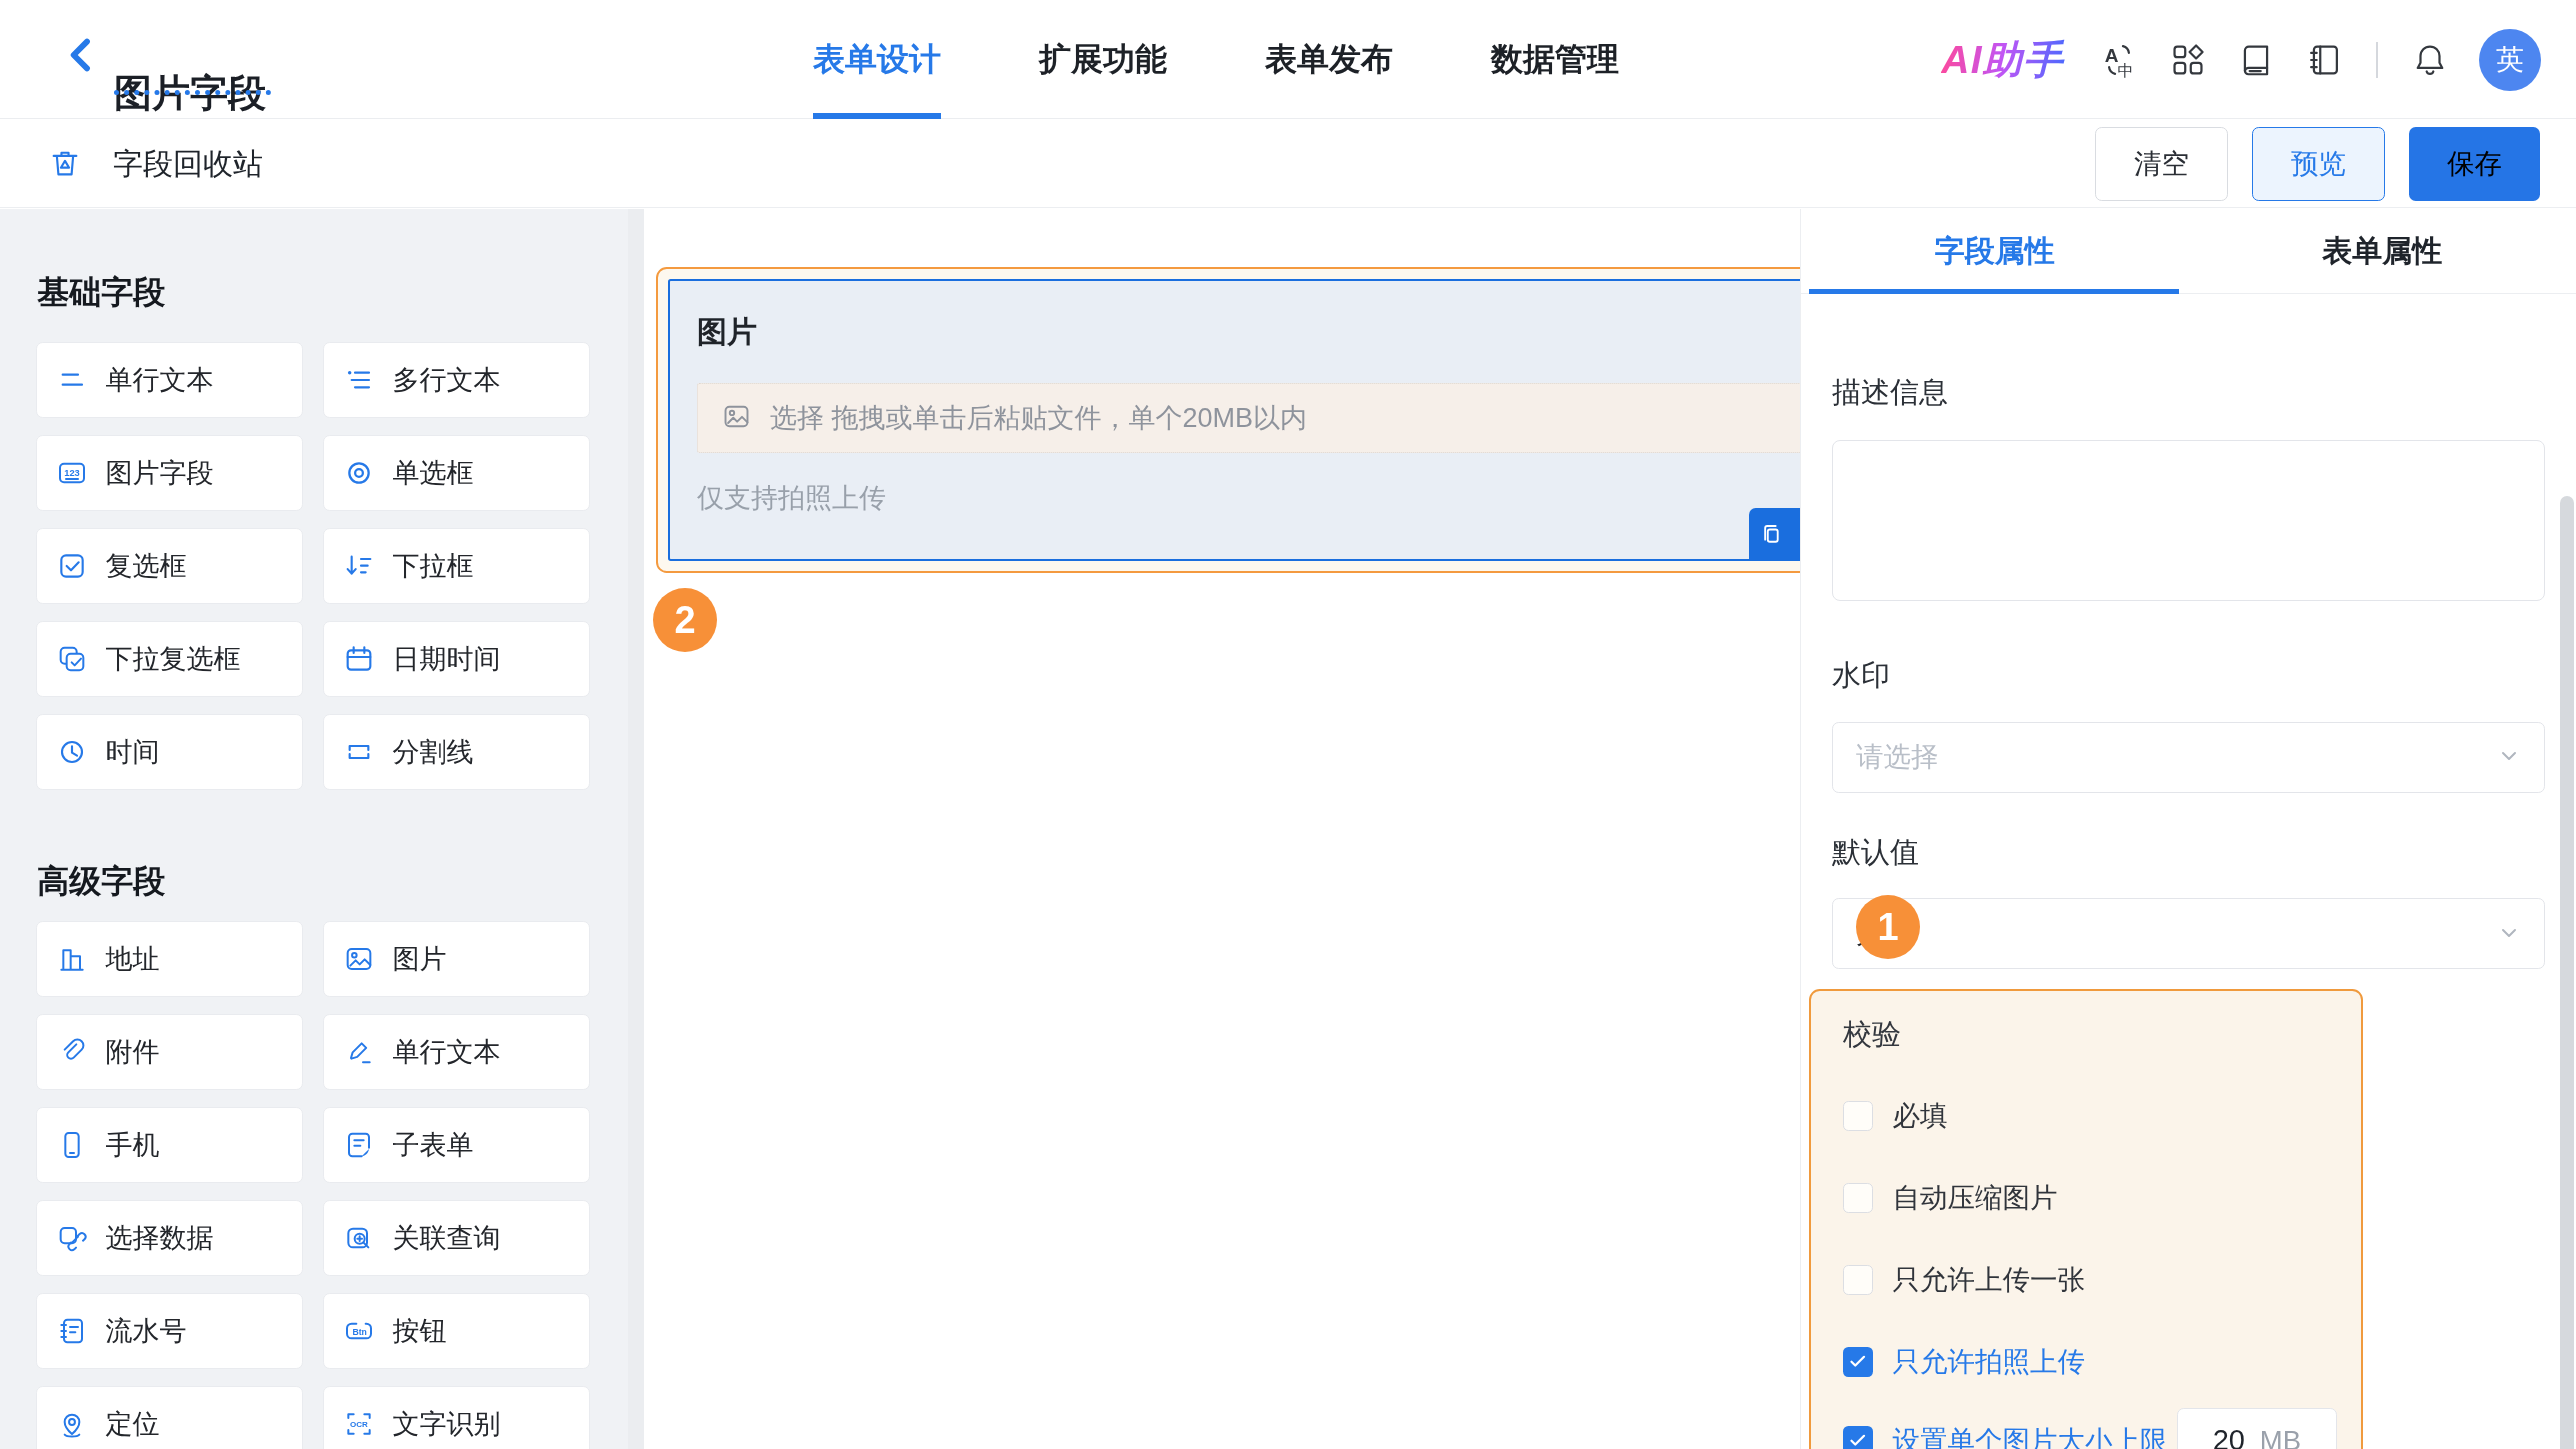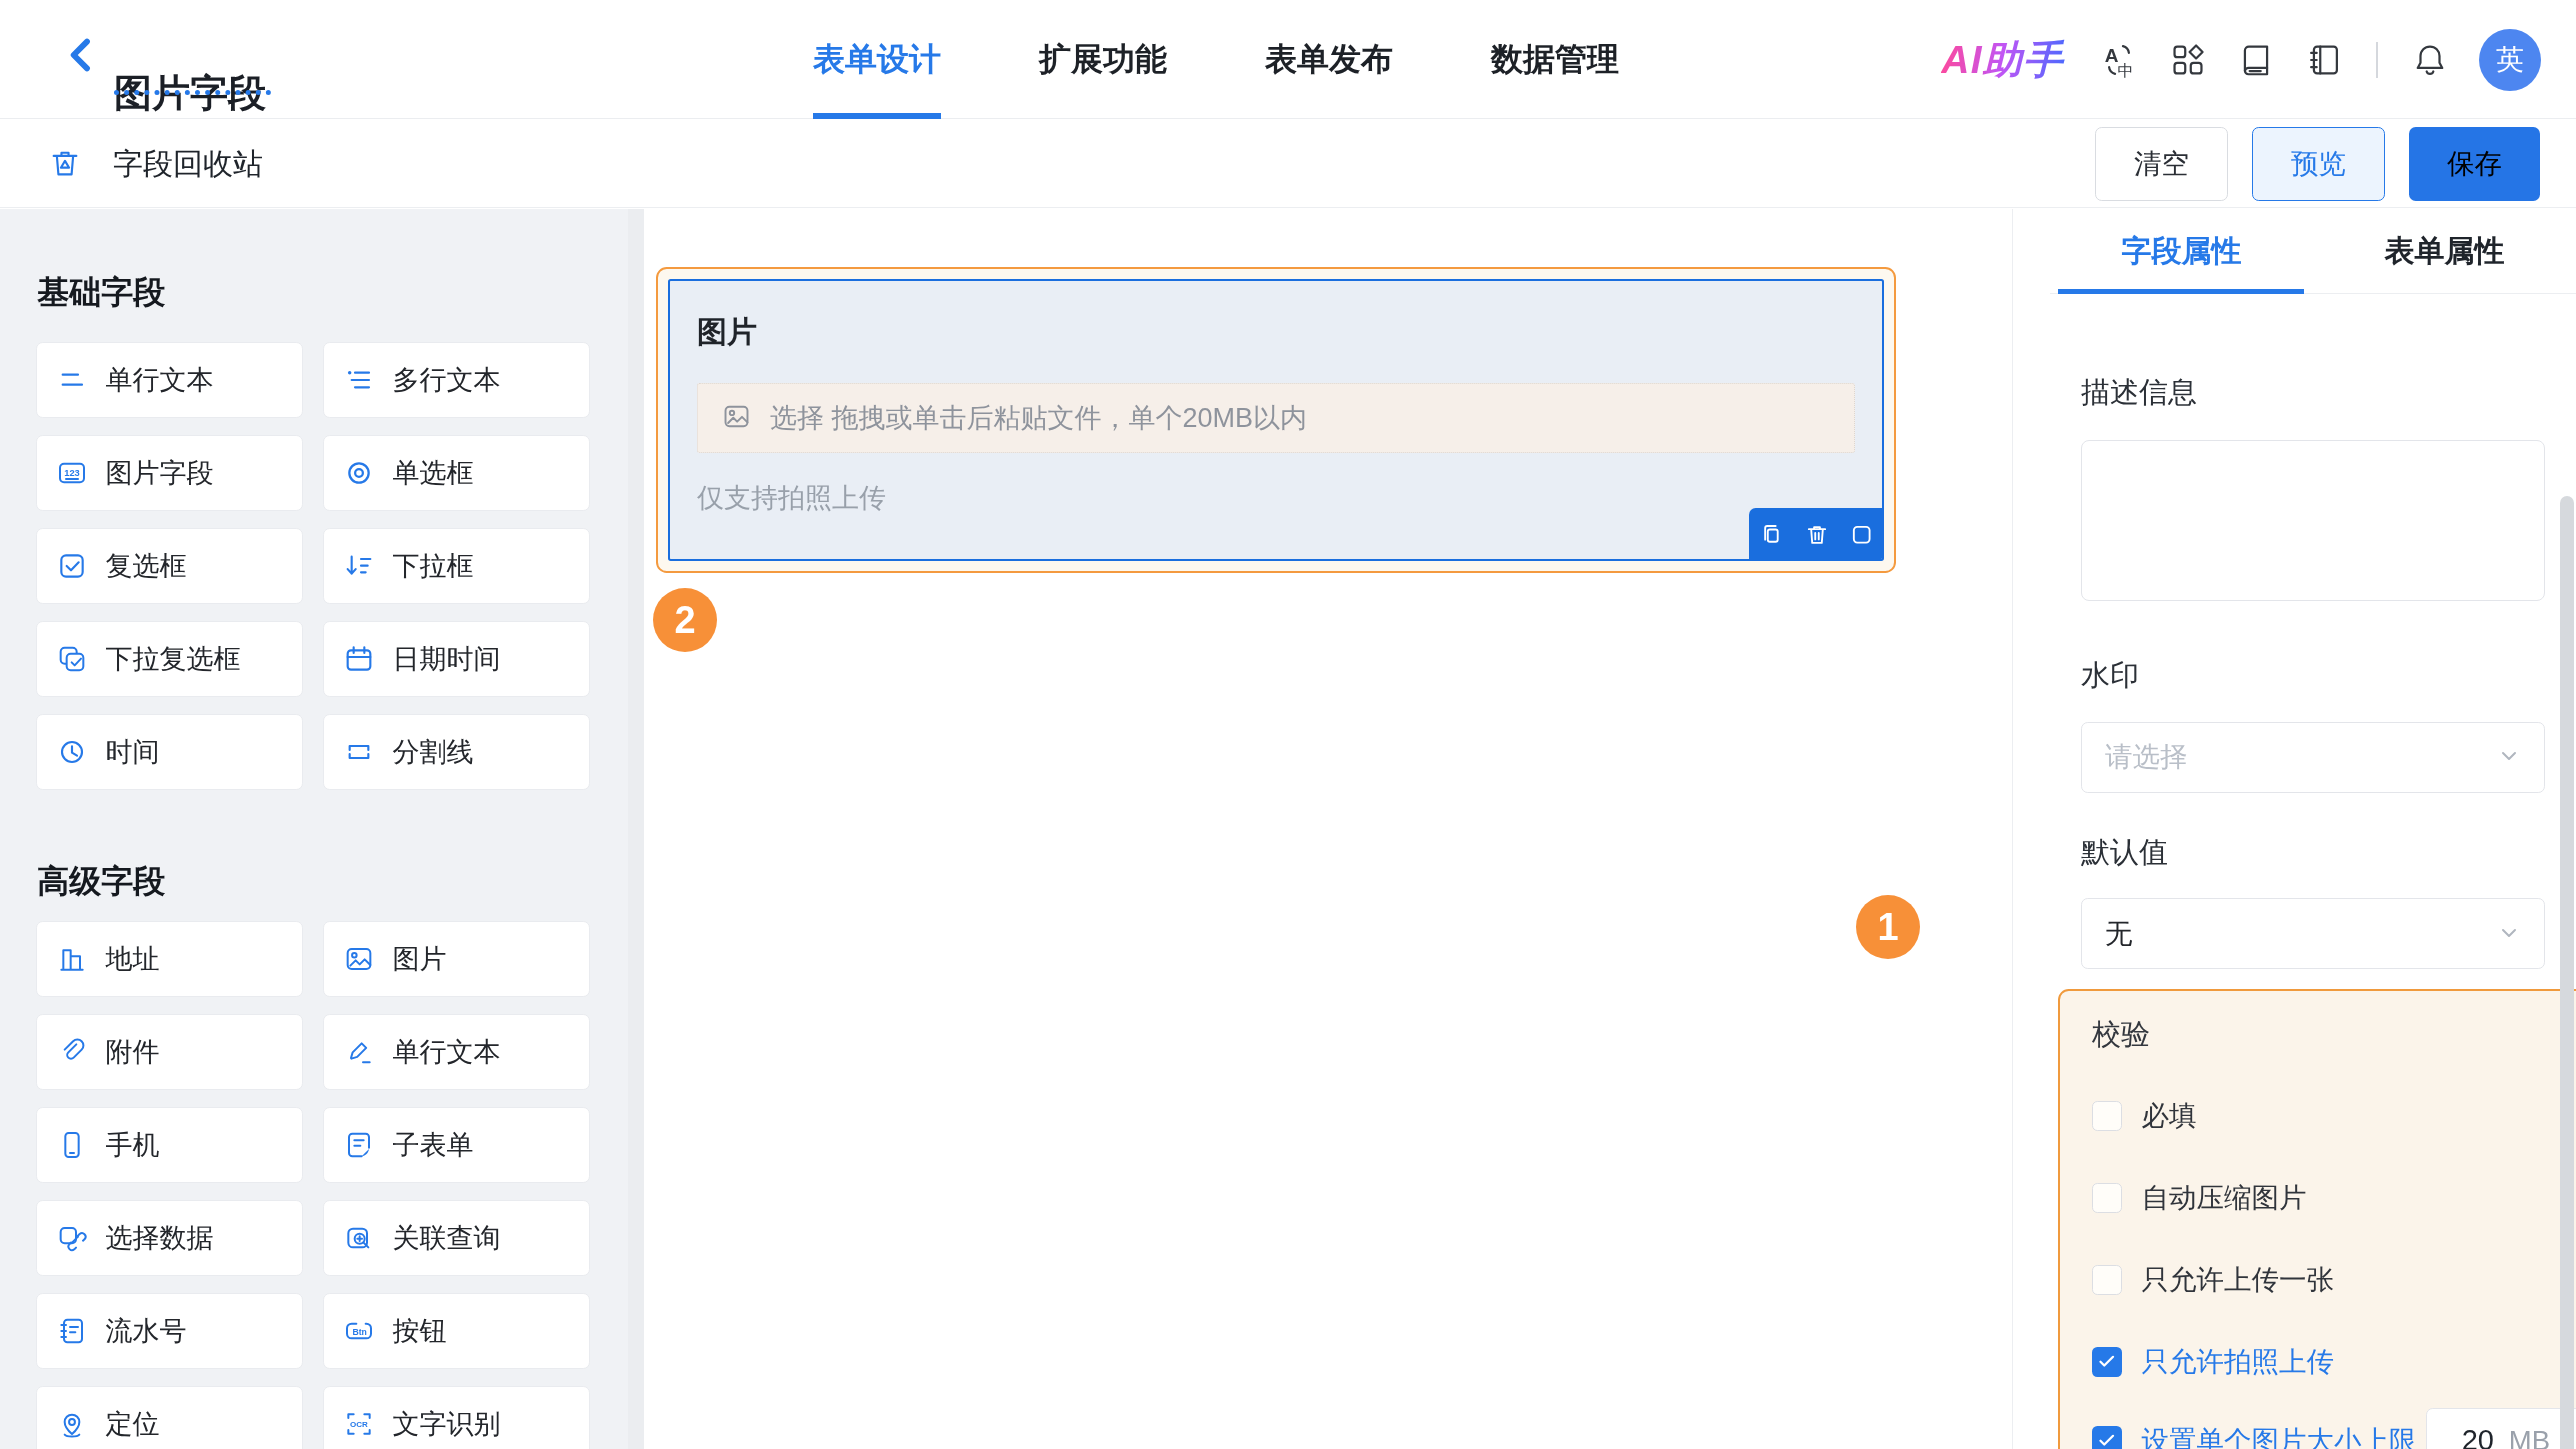--- a/index.html
+++ b/index.html
@@ -74,22 +74,22 @@
     border-top-left-radius: 6.7px; display: flex; align-items: center; justify-content: center; gap: 17.4px; }
   .actionbar .act { width: 28px; height: 28px; cursor: pointer; }
   .actionbar svg { width: 28px; height: 28px; color: #fff; }
 
   .annot { position: absolute; width: 64px; height: 64px; border-radius: 50%; background: #f79038; color: #fff;
     font-size: 38px; font-weight: 700; display: flex; align-items: center; justify-content: center; z-index: 30; }
   .annot-two { left: 653px; top: 379px; }
   .annot-one { left: 1856px; top: 686px; }
 
   
-  .panel { position: absolute; right: 0; top: 0; bottom: 0; width: 564px; background: #fff;
-    border-left: 1.3px solid #eceef1; padding-left: 37px; }
+  .panel { position: absolute; right: 0; top: 0; bottom: 0; width: 776px; background: #fff;
+    border-left: 1.3px solid #eceef1; }
   .panel-tabs { position: relative; height: 85px; display: flex; border-bottom: 1.3px solid #eceef1; }
   .panel-tab { flex: 1; display: flex; align-items: center; justify-content: center;
     font-size: 30px; font-weight: 600; color: #1f242b; cursor: pointer; position: relative; }
   .panel-tab.active { color: #2679e8; }
   .panel-tab.active::after { content: ""; position: absolute; left: 8px; right: 9.4px; bottom: -1.3px;
     height: 5.4px; background: #2679e8; }
   .panel-body { position: relative; padding: 0 31px; }
   .form-label { font-size: 29px; color: #2b3037; }
   .lbl-desc { margin-top: 79px; }
   .lbl-watermark { margin-top: 55px; }

